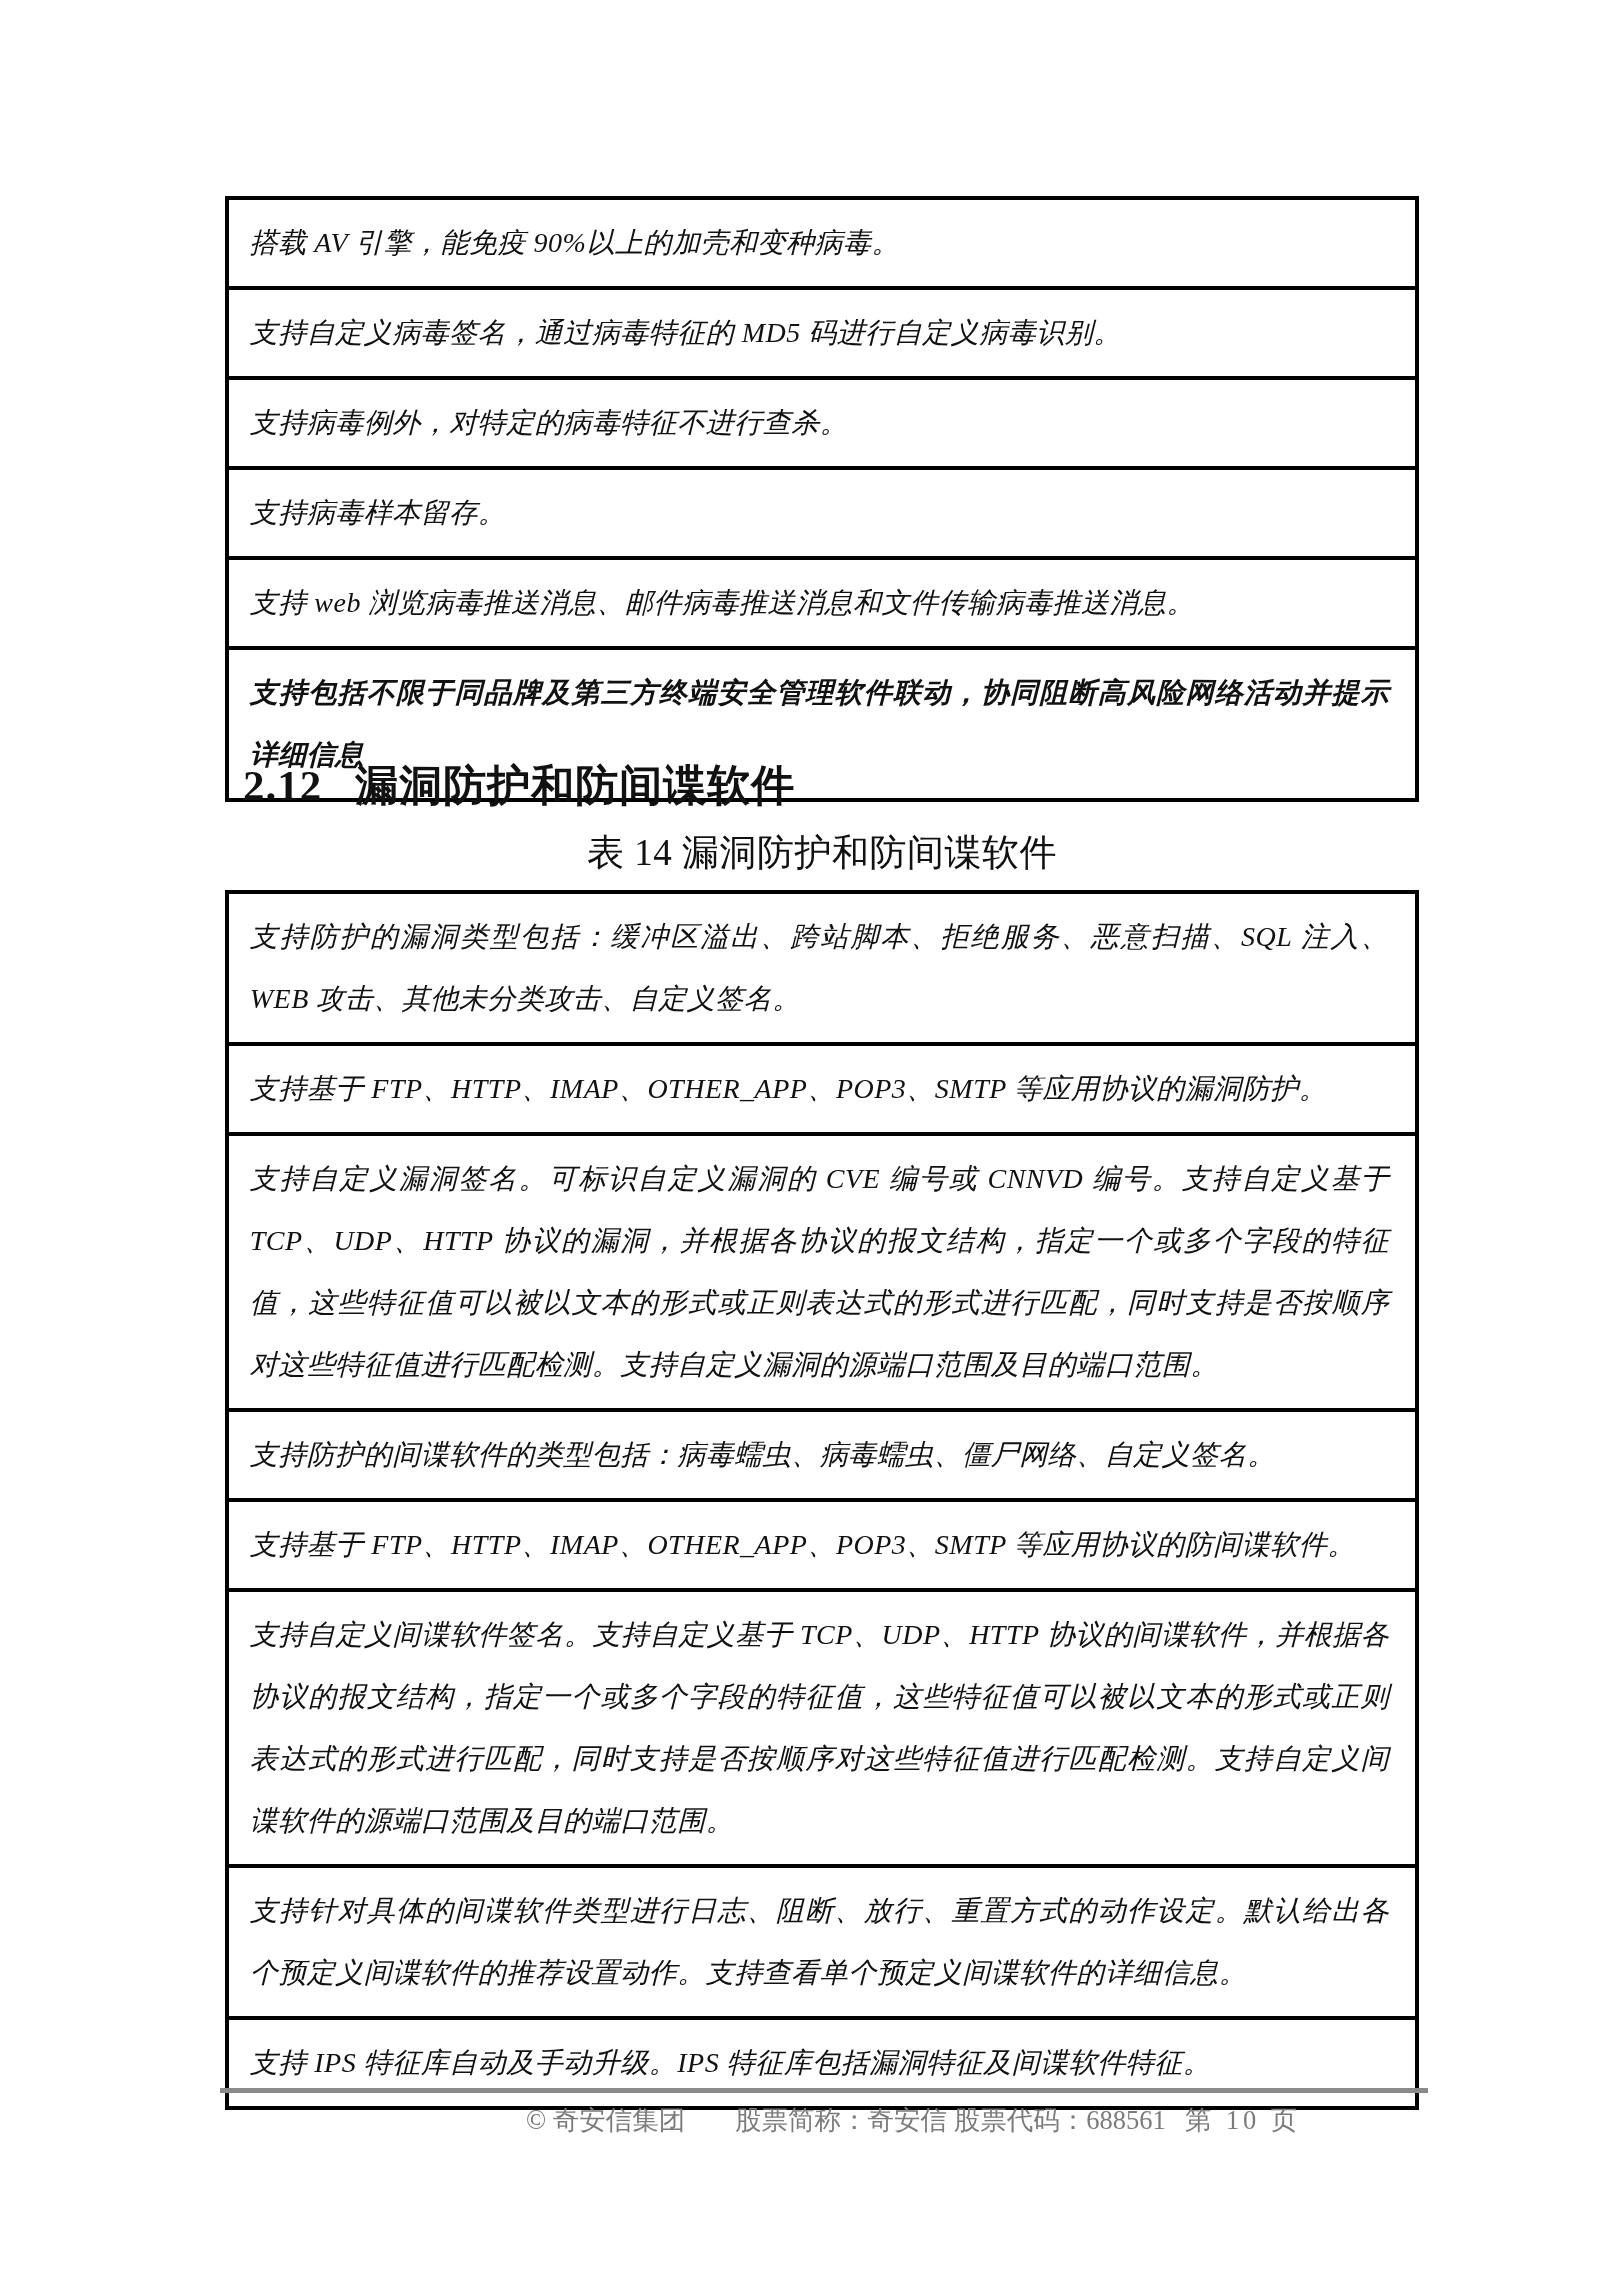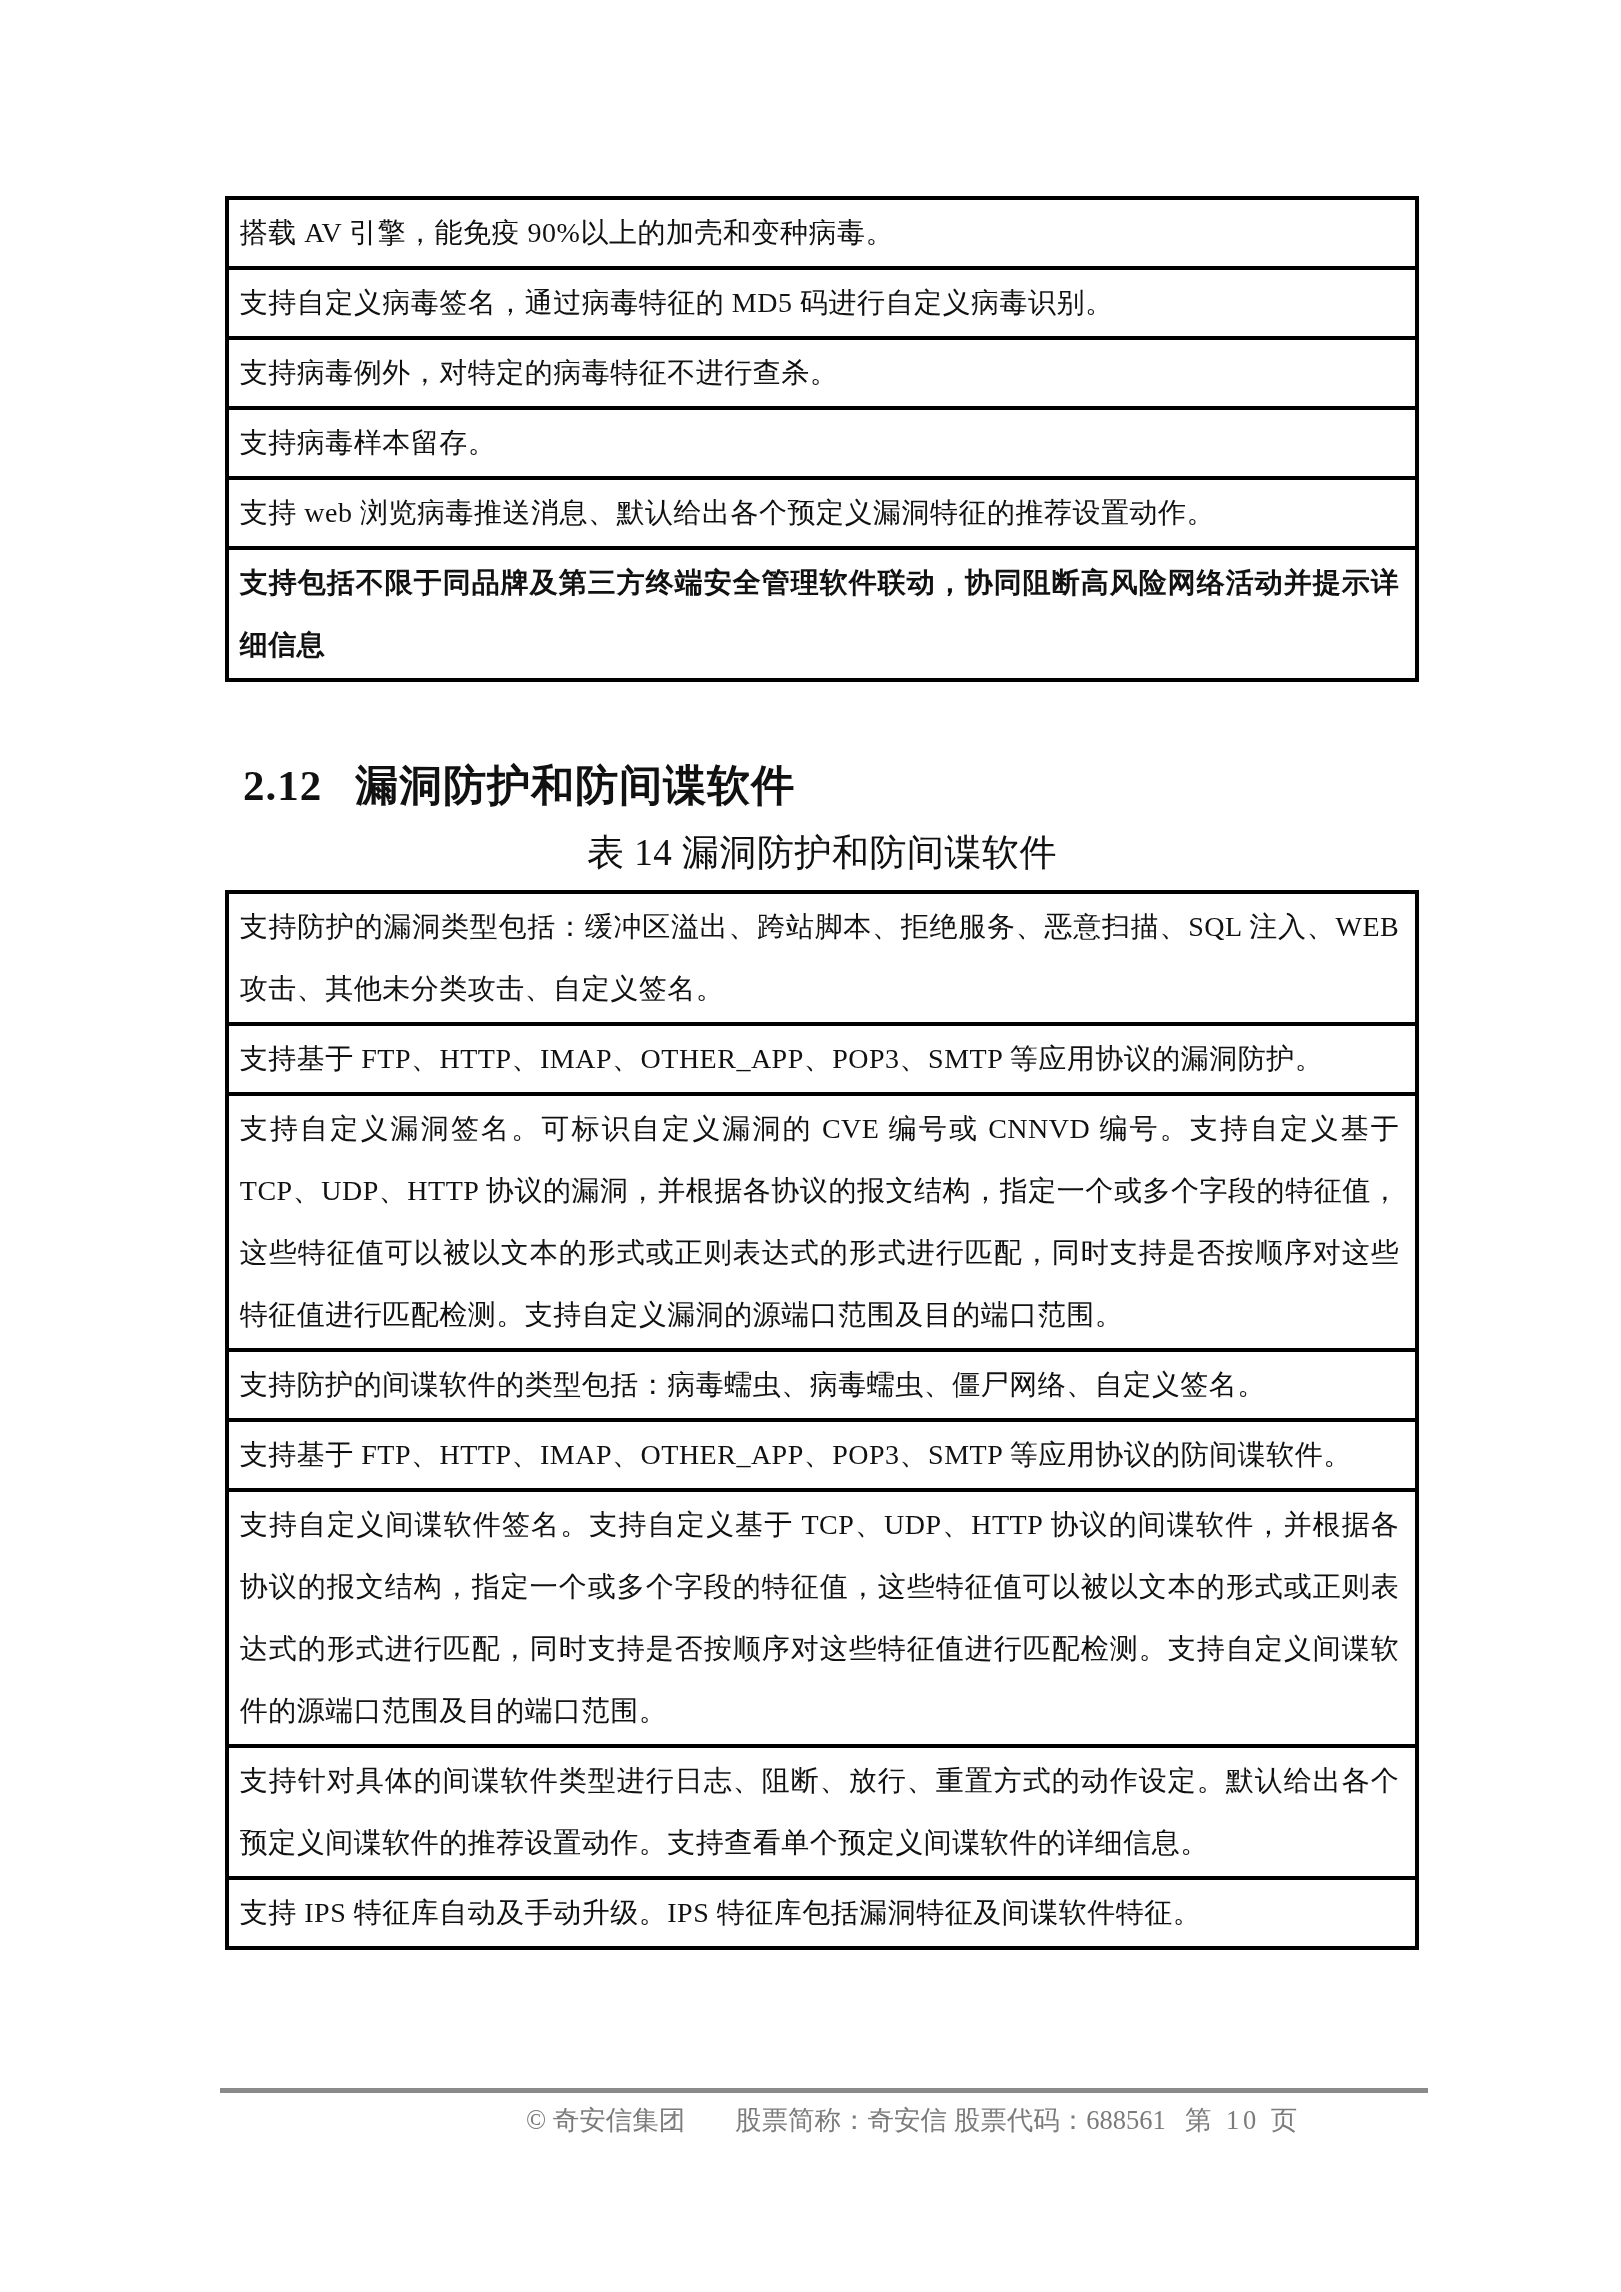--- a/index.html
+++ b/index.html
@@ -18,25 +18,26 @@
     border:4.9px solid #000000;
     border-bottom:none;
     box-sizing:border-box;
     background:#ffffff;
   }
   .tbl-row{
     border-bottom:4.9px solid #000000;
     padding:0 13.7px 0 8.8px;
   }
   .tbl-row p{
-    margin:2px;
+    margin:12px;
     font-size:28px;
     line-height:62px;
     text-align:justify;
     letter-spacing:0.5px;
+    font-style:italic;
   }
   .tbl-row.bold p{font-weight:bold;}
   .tbl-1{top:196px;}
   .tbl-2{top:890px;}
   .heading{
     position:absolute;
     left:243px;top:712px;
     font-size:43px;
     font-weight:bold;
     line-height:59px;
@@ -85,21 +86,21 @@
       <div class="tbl-row">
         <p>支持自定义病毒签名，通过病毒特征的 MD5 码进行自定义病毒识别。</p>
       </div>
       <div class="tbl-row">
         <p>支持病毒例外，对特定的病毒特征不进行查杀。</p>
       </div>
       <div class="tbl-row">
         <p>支持病毒样本留存。</p>
       </div>
       <div class="tbl-row">
-        <p>支持 web 浏览病毒推送消息、默认给出各个预定义漏洞特征的推荐设置动作。</p>
+        <p>支持 web 浏览病毒推送消息、邮件病毒推送消息和文件传输病毒推送消息。</p>
       </div>
       <div class="tbl-row bold">
         <p>支持包括不限于同品牌及第三方终端安全管理软件联动，协同阻断高风险网络活动并提示详细信息</p>
       </div>
     </div>
 
   <div class="heading">
     <span class="h-num">2.12</span><span>漏洞防护和防间谍软件</span>
   </div>
 

